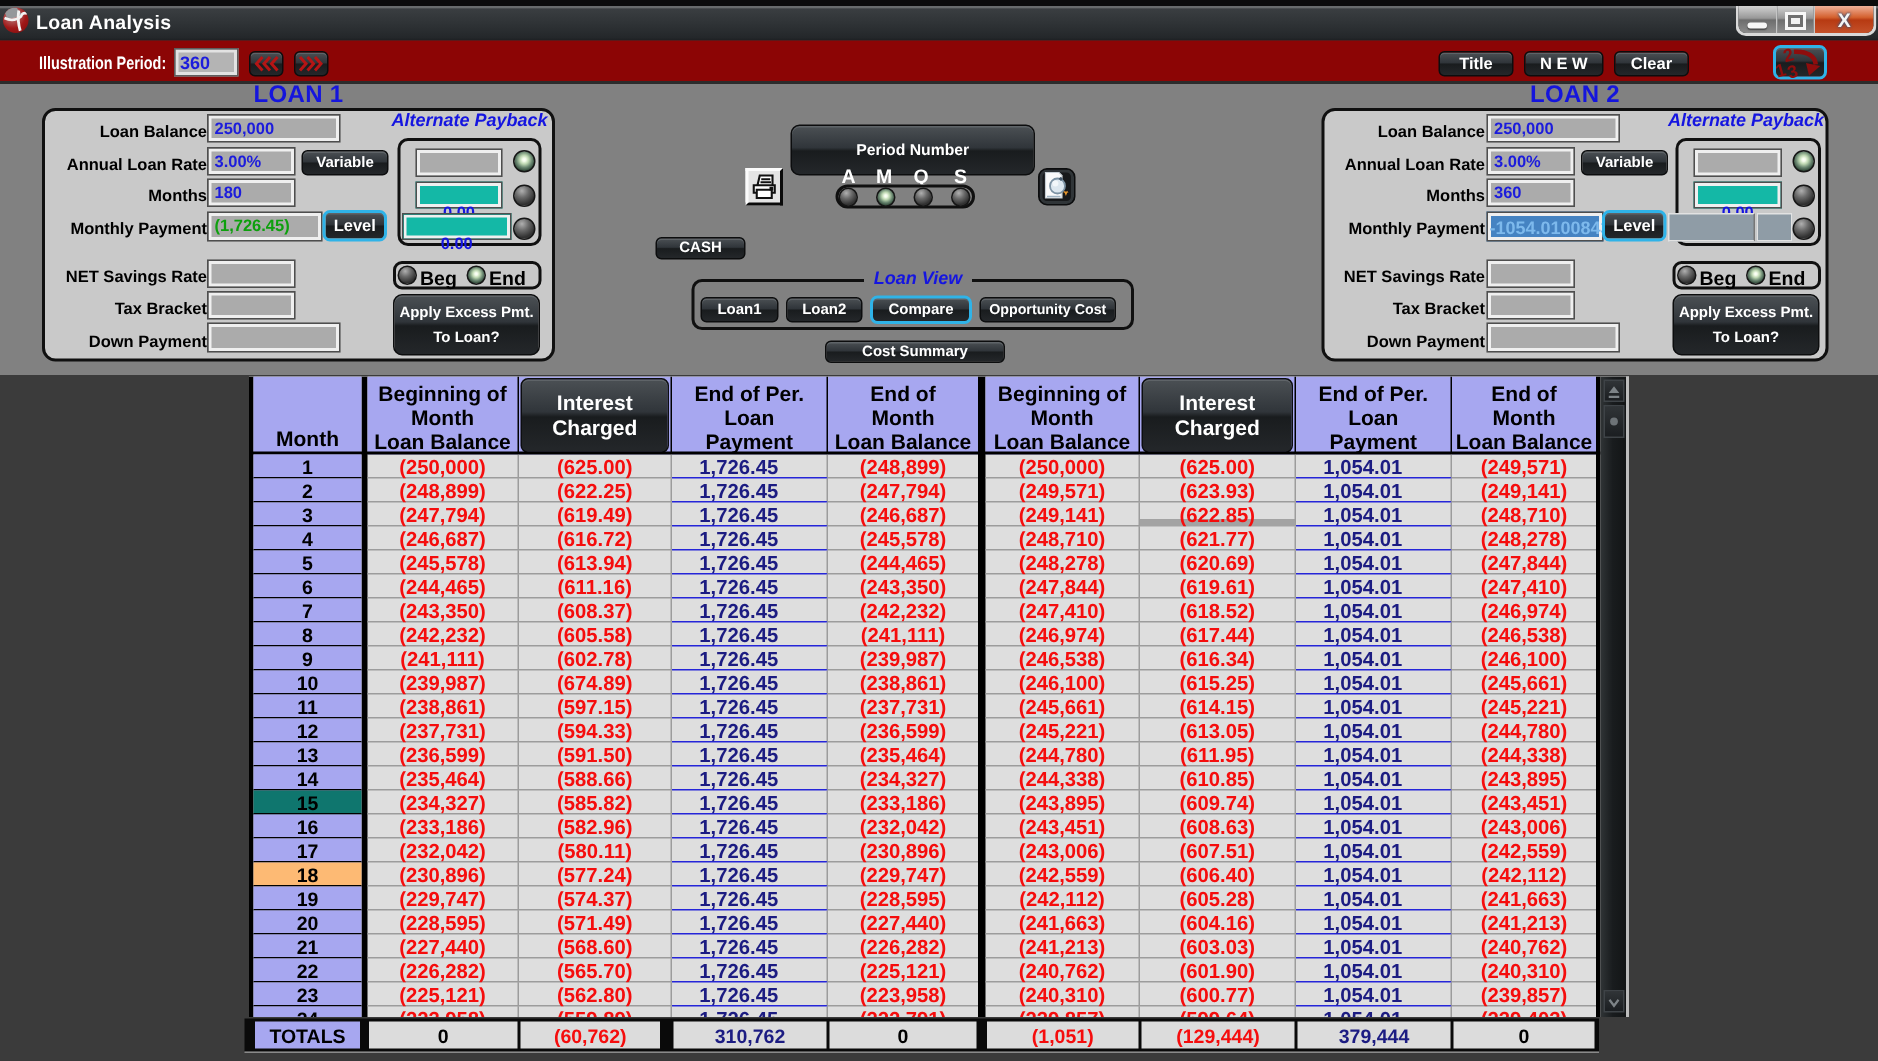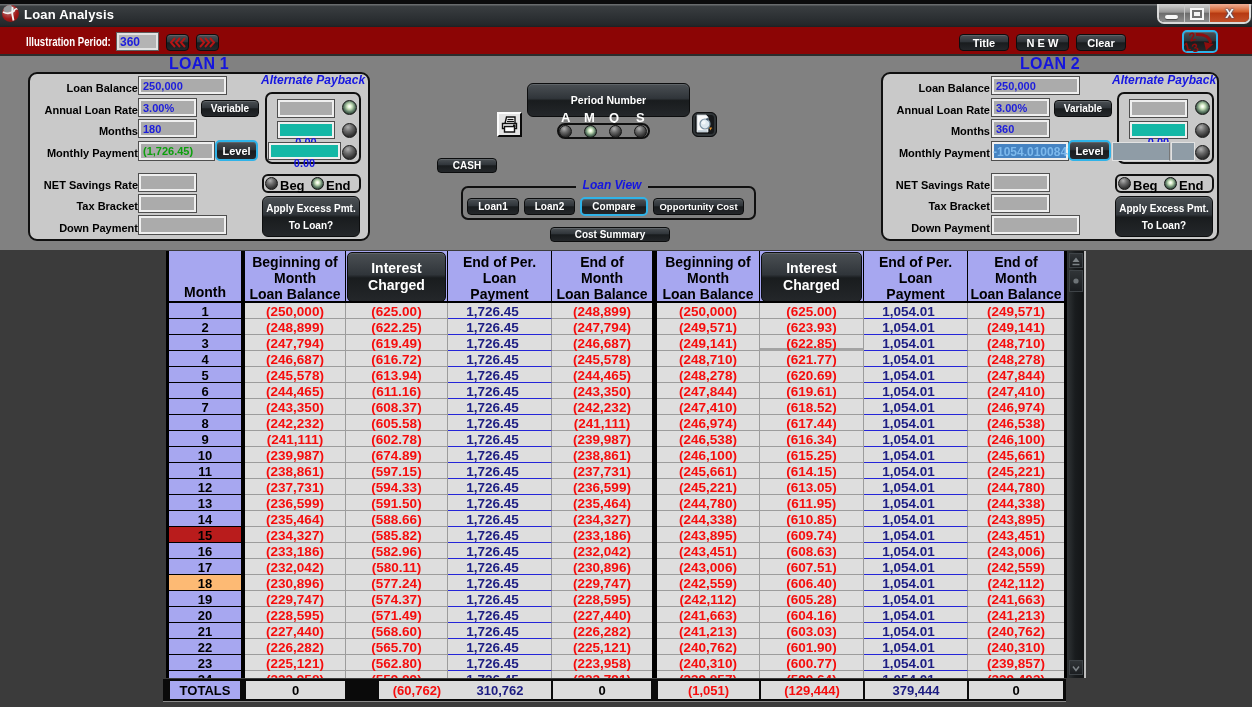--- a/index.html
+++ b/index.html
@@ -247,21 +247,21 @@
         <div class="tc pos" style="left:698px;width:104px;border-bottom:1px solid #2525d8;border-right:1px solid #9c9c9c;padding-right:14px;padding-top:1px;">1,054.01</div>
         <div class="tc neg" style="left:802px;width:96px;border-bottom:1px solid #9c9c9c;padding-top:1px;">(249,141)</div>
       </div>
       <div style="position:relative;width:901px;height:16px;">
         <div class="tc mon" style="left:3px;width:72px;background:#a7a7f0;border-bottom:1px solid #000;padding-top:1px;font-size:13px;">3</div>
         <div class="tc neg" style="left:79px;width:101px;border-bottom:1px solid #9c9c9c;border-right:1px solid #9c9c9c;padding-top:1px;">(247,794)</div>
         <div class="tc neg" style="left:180px;width:102px;border-bottom:1px solid #9c9c9c;border-right:1px solid #9c9c9c;padding-top:1px;">(619.49)</div>
         <div class="tc pos" style="left:282px;width:104px;border-bottom:1px solid #2525d8;border-right:1px solid #9c9c9c;padding-right:14px;padding-top:1px;">1,726.45</div>
         <div class="tc neg" style="left:386px;width:100px;border-bottom:1px solid #9c9c9c;padding-top:1px;">(246,687)</div>
         <div class="tc neg" style="left:491px;width:103px;border-bottom:1px solid #9c9c9c;border-right:1px solid #9c9c9c;padding-top:1px;">(249,141)</div>
-        <div class="tc neg" style="left:594px;width:104px;border-bottom:3px solid #a3a3a3;border-right:1px solid #9c9c9c;padding-top:1px;">(622.85)</div>
+        <div class="tc neg" style="left:594px;width:104px;border-bottom:5px solid #a3a3a3;border-right:1px solid #9c9c9c;padding-top:1px;">(622.85)</div>
         <div class="tc pos" style="left:698px;width:104px;border-bottom:1px solid #2525d8;border-right:1px solid #9c9c9c;padding-right:14px;padding-top:1px;">1,054.01</div>
         <div class="tc neg" style="left:802px;width:96px;border-bottom:1px solid #9c9c9c;padding-top:1px;">(248,710)</div>
       </div>
       <div style="position:relative;width:901px;height:16px;">
         <div class="tc mon" style="left:3px;width:72px;background:#a7a7f0;border-bottom:1px solid #000;padding-top:1px;font-size:13px;">4</div>
         <div class="tc neg" style="left:79px;width:101px;border-bottom:1px solid #9c9c9c;border-right:1px solid #9c9c9c;padding-top:1px;">(246,687)</div>
         <div class="tc neg" style="left:180px;width:102px;border-bottom:1px solid #9c9c9c;border-right:1px solid #9c9c9c;padding-top:1px;">(616.72)</div>
         <div class="tc pos" style="left:282px;width:104px;border-bottom:1px solid #2525d8;border-right:1px solid #9c9c9c;padding-right:14px;padding-top:1px;">1,726.45</div>
         <div class="tc neg" style="left:386px;width:100px;border-bottom:1px solid #9c9c9c;padding-top:1px;">(245,578)</div>
         <div class="tc neg" style="left:491px;width:103px;border-bottom:1px solid #9c9c9c;border-right:1px solid #9c9c9c;padding-top:1px;">(248,710)</div>
@@ -373,21 +373,21 @@
         <div class="tc neg" style="left:79px;width:101px;border-bottom:1px solid #9c9c9c;border-right:1px solid #9c9c9c;padding-top:1px;">(235,464)</div>
         <div class="tc neg" style="left:180px;width:102px;border-bottom:1px solid #9c9c9c;border-right:1px solid #9c9c9c;padding-top:1px;">(588.66)</div>
         <div class="tc pos" style="left:282px;width:104px;border-bottom:1px solid #2525d8;border-right:1px solid #9c9c9c;padding-right:14px;padding-top:1px;">1,726.45</div>
         <div class="tc neg" style="left:386px;width:100px;border-bottom:1px solid #9c9c9c;padding-top:1px;">(234,327)</div>
         <div class="tc neg" style="left:491px;width:103px;border-bottom:1px solid #9c9c9c;border-right:1px solid #9c9c9c;padding-top:1px;">(244,338)</div>
         <div class="tc neg" style="left:594px;width:104px;border-bottom:1px solid #9c9c9c;border-right:1px solid #9c9c9c;padding-top:1px;">(610.85)</div>
         <div class="tc pos" style="left:698px;width:104px;border-bottom:1px solid #2525d8;border-right:1px solid #9c9c9c;padding-right:14px;padding-top:1px;">1,054.01</div>
         <div class="tc neg" style="left:802px;width:96px;border-bottom:1px solid #9c9c9c;padding-top:1px;">(243,895)</div>
       </div>
       <div style="position:relative;width:901px;height:16px;">
-        <div class="tc mon" style="left:3px;width:72px;background:#b91c1c;border-bottom:1px solid #000;padding-top:1px;font-size:13px;">15</div>
+        <div class="tc mon" style="left:3px;width:72px;background:#0f766e;border-bottom:1px solid #000;padding-top:1px;font-size:13px;">15</div>
         <div class="tc neg" style="left:79px;width:101px;border-bottom:1px solid #9c9c9c;border-right:1px solid #9c9c9c;padding-top:1px;">(234,327)</div>
         <div class="tc neg" style="left:180px;width:102px;border-bottom:1px solid #9c9c9c;border-right:1px solid #9c9c9c;padding-top:1px;">(585.82)</div>
         <div class="tc pos" style="left:282px;width:104px;border-bottom:1px solid #2525d8;border-right:1px solid #9c9c9c;padding-right:14px;padding-top:1px;">1,726.45</div>
         <div class="tc neg" style="left:386px;width:100px;border-bottom:1px solid #9c9c9c;padding-top:1px;">(233,186)</div>
         <div class="tc neg" style="left:491px;width:103px;border-bottom:1px solid #9c9c9c;border-right:1px solid #9c9c9c;padding-top:1px;">(243,895)</div>
         <div class="tc neg" style="left:594px;width:104px;border-bottom:1px solid #9c9c9c;border-right:1px solid #9c9c9c;padding-top:1px;">(609.74)</div>
         <div class="tc pos" style="left:698px;width:104px;border-bottom:1px solid #2525d8;border-right:1px solid #9c9c9c;padding-right:14px;padding-top:1px;">1,054.01</div>
         <div class="tc neg" style="left:802px;width:96px;border-bottom:1px solid #9c9c9c;padding-top:1px;">(243,451)</div>
       </div>
       <div style="position:relative;width:901px;height:16px;">
@@ -499,20 +499,20 @@
           <circle cx="6" cy="10" r="2.6" fill="#6d7377"></circle>
         </svg></div>
 <div class="sbtn" style="top:409px;"><svg width="12" height="13" style="margin:1px 0 0 0">
           <path d="M3,4.5 L6,8.5 L9,4.5" fill="none" stroke="#7d8387" stroke-width="1.5"></path>
         </svg></div>
 </div>
   </div>
 <div class="abs" id="totals">
     <div class="totcell mon" style="left:7px;width:70px;background:#a7a7f0;">TOTALS</div>
     <div class="totcell mon" style="left:83px;width:99px;background:#dcdcdc;">0</div>
-    <div class="totcell neg" style="left:184px;width:76px;background:#dcdcdc;margin-left:32px;">(60,762)</div>
+    <div class="totcell neg" style="left:184px;width:93px;background:#dcdcdc;">(60,762)</div>
     <div class="totcell pos" style="left:286px;width:102px;background:#dcdcdc;">310,762</div>
     <div class="totcell mon" style="left:390px;width:98px;background:#dcdcdc;">0</div>
     <div class="totcell neg" style="left:495px;width:101px;background:#dcdcdc;">(1,051)</div>
     <div class="totcell neg" style="left:598px;width:102px;background:#dcdcdc;">(129,444)</div>
     <div class="totcell pos" style="left:702px;width:102px;background:#dcdcdc;">379,444</div>
     <div class="totcell mon" style="left:806px;width:94px;background:#dcdcdc;">0</div>
   </div>
 <div class="abs" style="left:163px;top:701px;width:903px;height:1px;background:#8a8a8a;"></div>
 </body></html>

